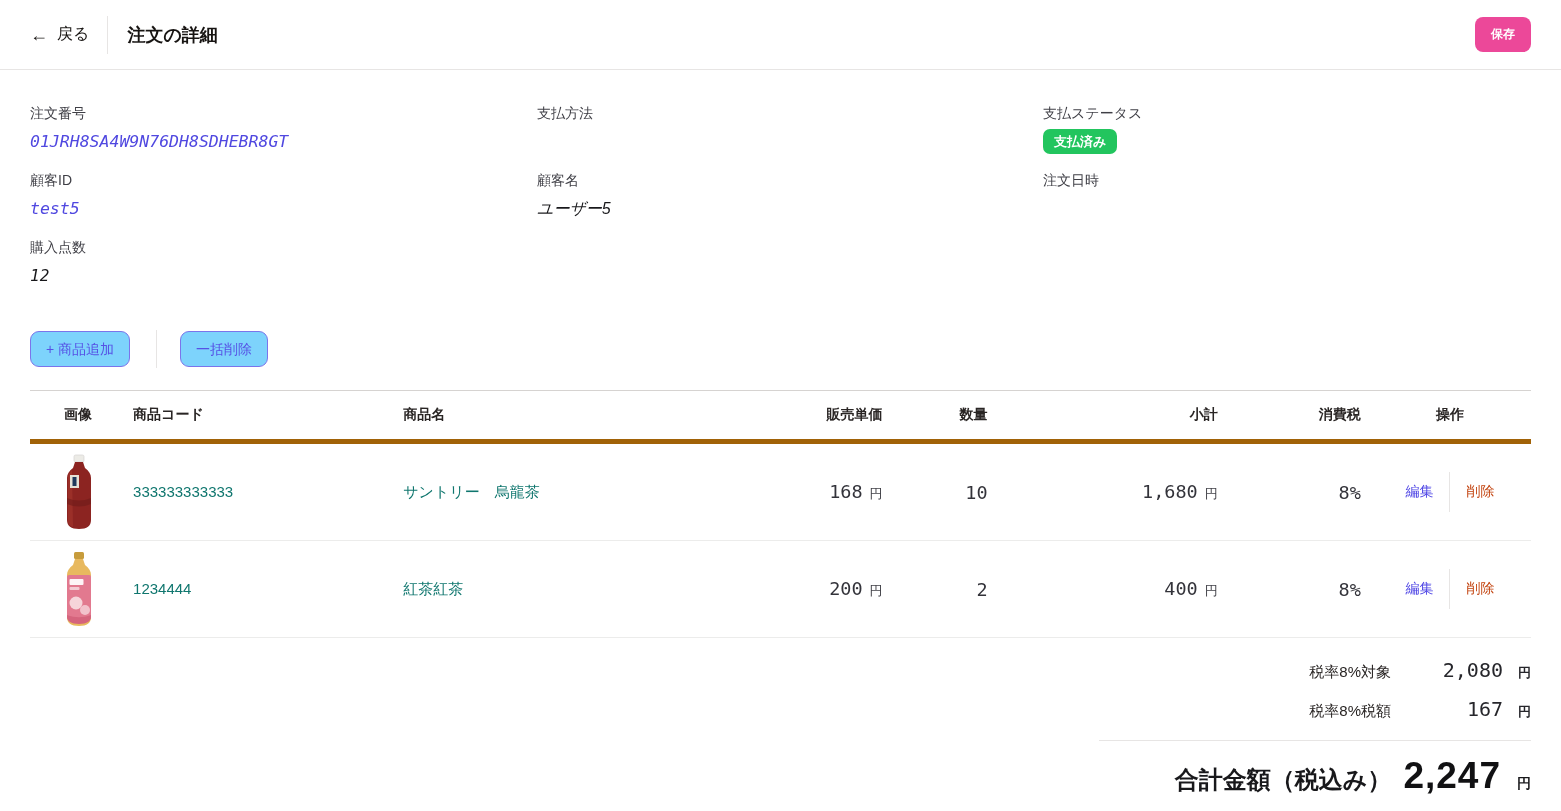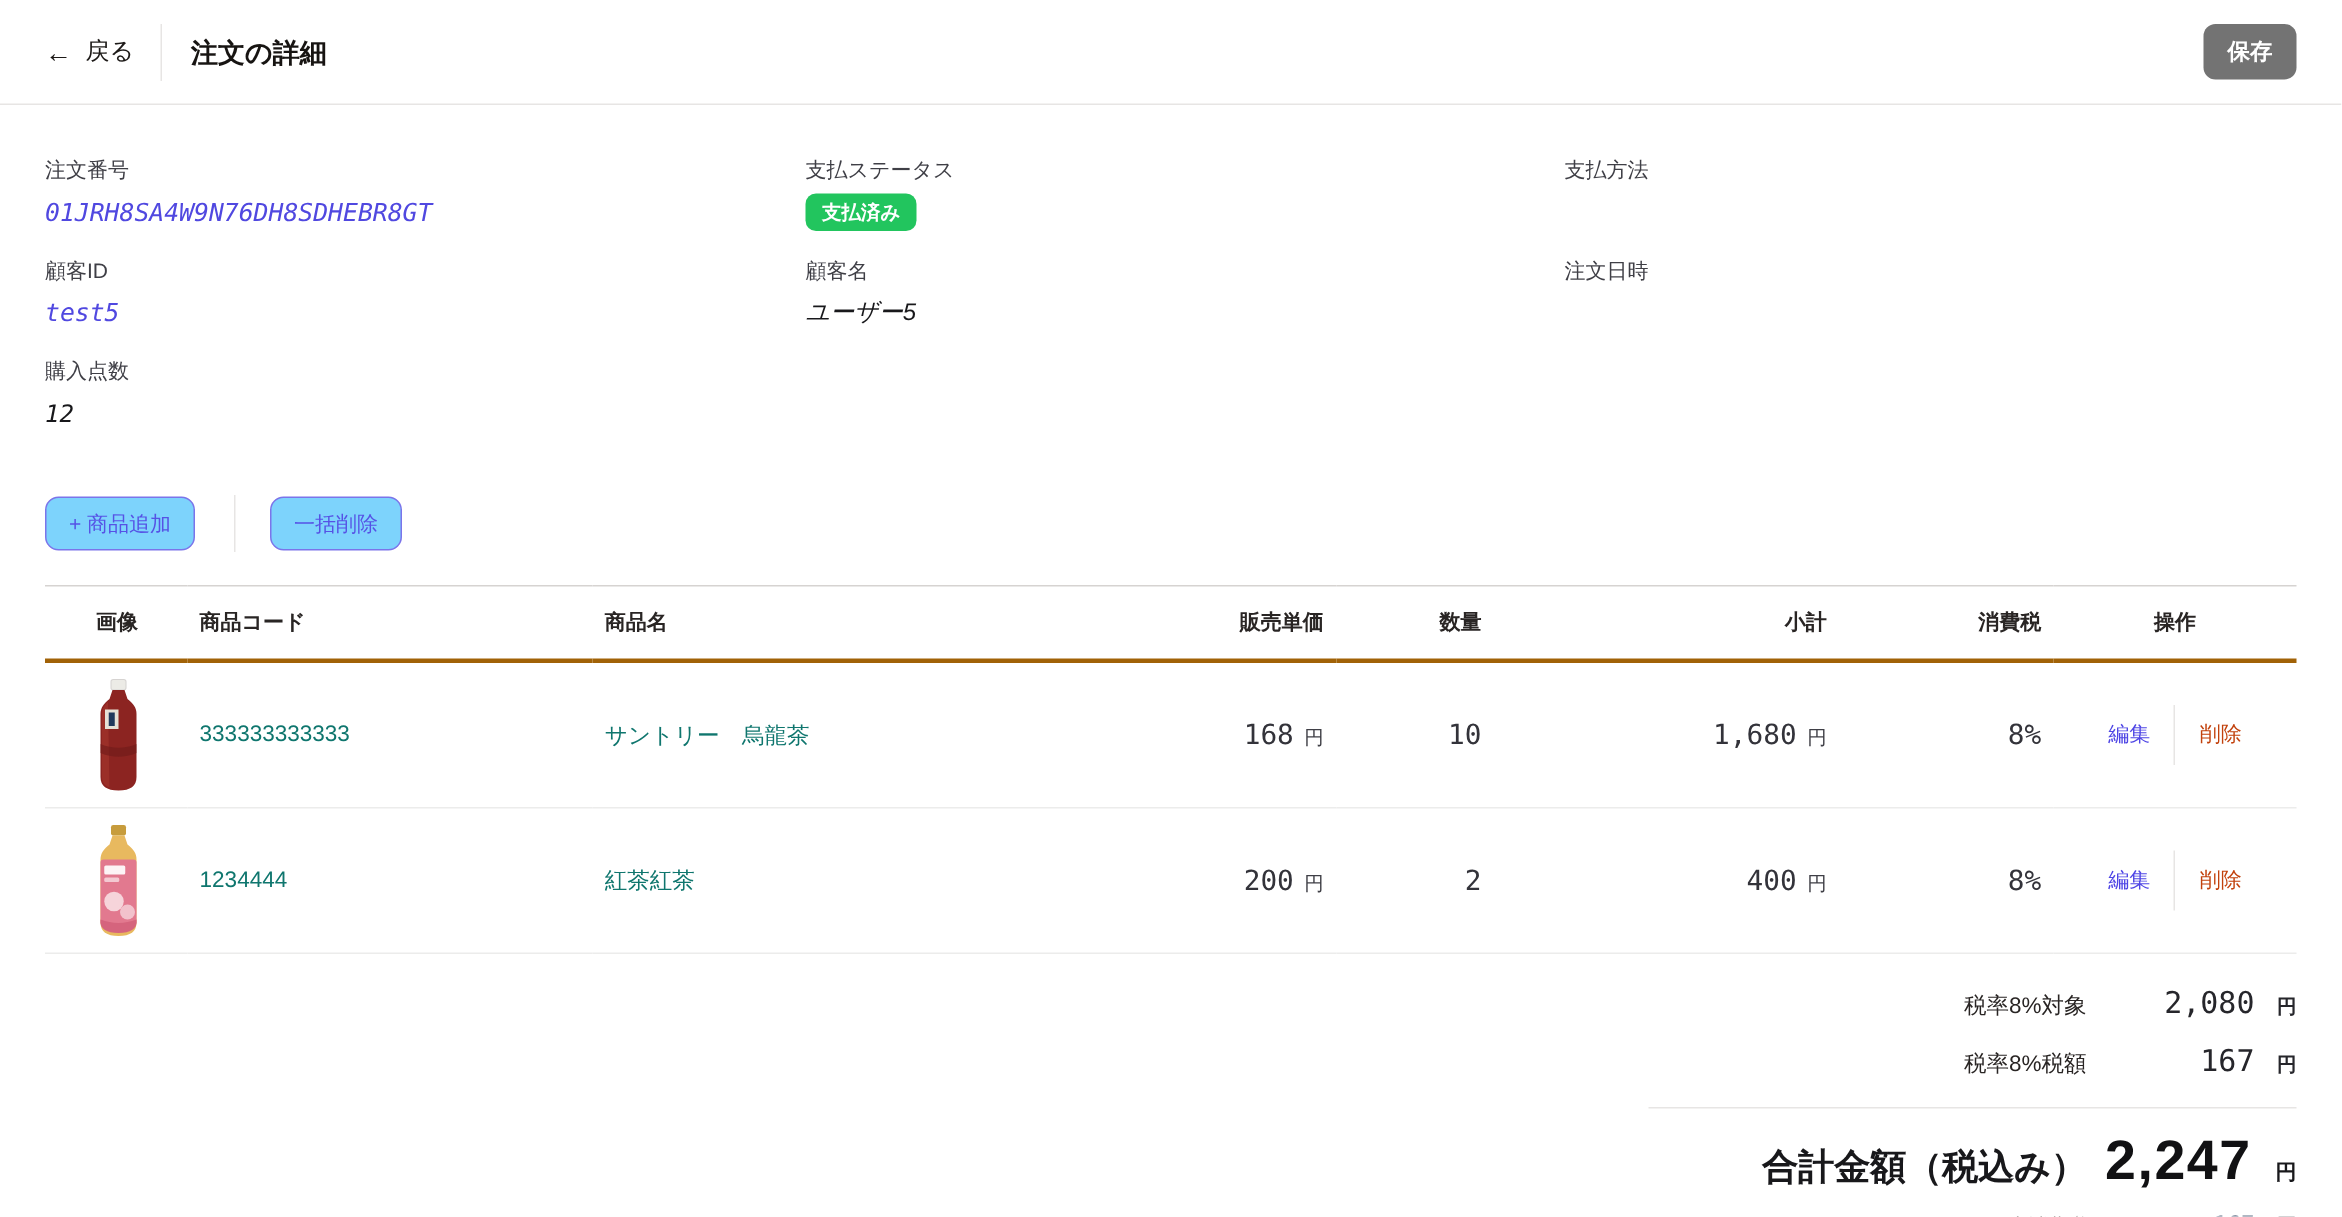--- a/index.html
+++ b/index.html
@@ -21,22 +21,22 @@
   .topbar-left { display: flex; align-items: center; }
   .back-btn {
     display: flex; align-items: center; gap: 9px;
     background: none; border: none; padding: 0; cursor: pointer;
     font-size: 16px; color: #1c1917; font-family: inherit;
   }
   .back-arrow { font-size: 18px; line-height: 1; color: #1c1917; }
   .header-vdiv { width: 1px; height: 38px; background: #e7e5e4; margin: 0 19px 0 18px; }
   .page-title { margin: 0; font-size: 18px; font-weight: bold; color: #171412; }
   .save-btn {
-    background: #737373; color: #ffffff; border: none; border-radius: 8px;
-    padding: 9px 16px; font-size: 15px; font-weight: bold; cursor: pointer;
+    background: #ec4899; color: #ffffff; border: none; border-radius: 8px;
+    padding: 9px 16px; font-size: 12px; font-weight: bold; cursor: pointer;
     font-family: inherit;
   }
 
   
   .content { padding: 34px 30px 0 30px; }
 
   .info-grid {
     display: grid;
     grid-template-columns: 507px 506px 1fr;
     row-gap: 17px;
@@ -57,21 +57,21 @@
   .outline-btn {
     background: #7dd3fc; border: 1px solid #7b74ea; color: #5652e5;
     border-radius: 9px; padding: 9px 15px; font-size: 14px; cursor: pointer;
     font-family: inherit; line-height: 1.15;
   }
   .actions-vdiv { width: 1px; height: 38px; background: #e7e5e4; margin: 0 23px 0 26px; }
 
   
   .items-table { width: 100%; border-collapse: collapse; margin-top: 22px; }
   .items-table thead th {
-    border-top: 1px solid #d6d3d1; border-bottom: 3px solid #a16207;
+    border-top: 1px solid #d6d3d1; border-bottom: 5px solid #a16207;
     font-size: 14px; font-weight: bold; color: #292524;
     padding: 15px 8px; text-align: left; white-space: nowrap;
   }
   .items-table th.col-image { padding-left: 34px; }
   .items-table th.num, .items-table td.num { text-align: right; padding-right: 8px; }
   .items-table th.ctr, .items-table td.ctr { text-align: center; }
   .items-table tbody td {
     border-bottom: 1px solid #ececeb;
     padding: 10px 8px; vertical-align: middle; height: 93px;
   }
@@ -122,26 +122,26 @@
   </header>
 
   <main class="content">
 
     <section class="info-grid">
       <div class="field">
         <div class="f-label">注文番号</div>
         <div class="f-value link mono">01JRH8SA4W9N76DH8SDHEBR8GT</div>
       </div>
       <div class="field">
+        <div class="f-label">支払方法</div>
+        <div class="f-value"></div>
+      </div>
+      <div class="field">
         <div class="f-label">支払ステータス</div>
         <span class="badge">支払済み</span>
-      </div>
-      <div class="field">
-        <div class="f-label">支払方法</div>
-        <div class="f-value"></div>
       </div>
 
       <div class="field">
         <div class="f-label">顧客ID</div>
         <div class="f-value link mono">test5</div>
       </div>
       <div class="field">
         <div class="f-label">顧客名</div>
         <div class="f-value">ユーザー5</div>
       </div>

